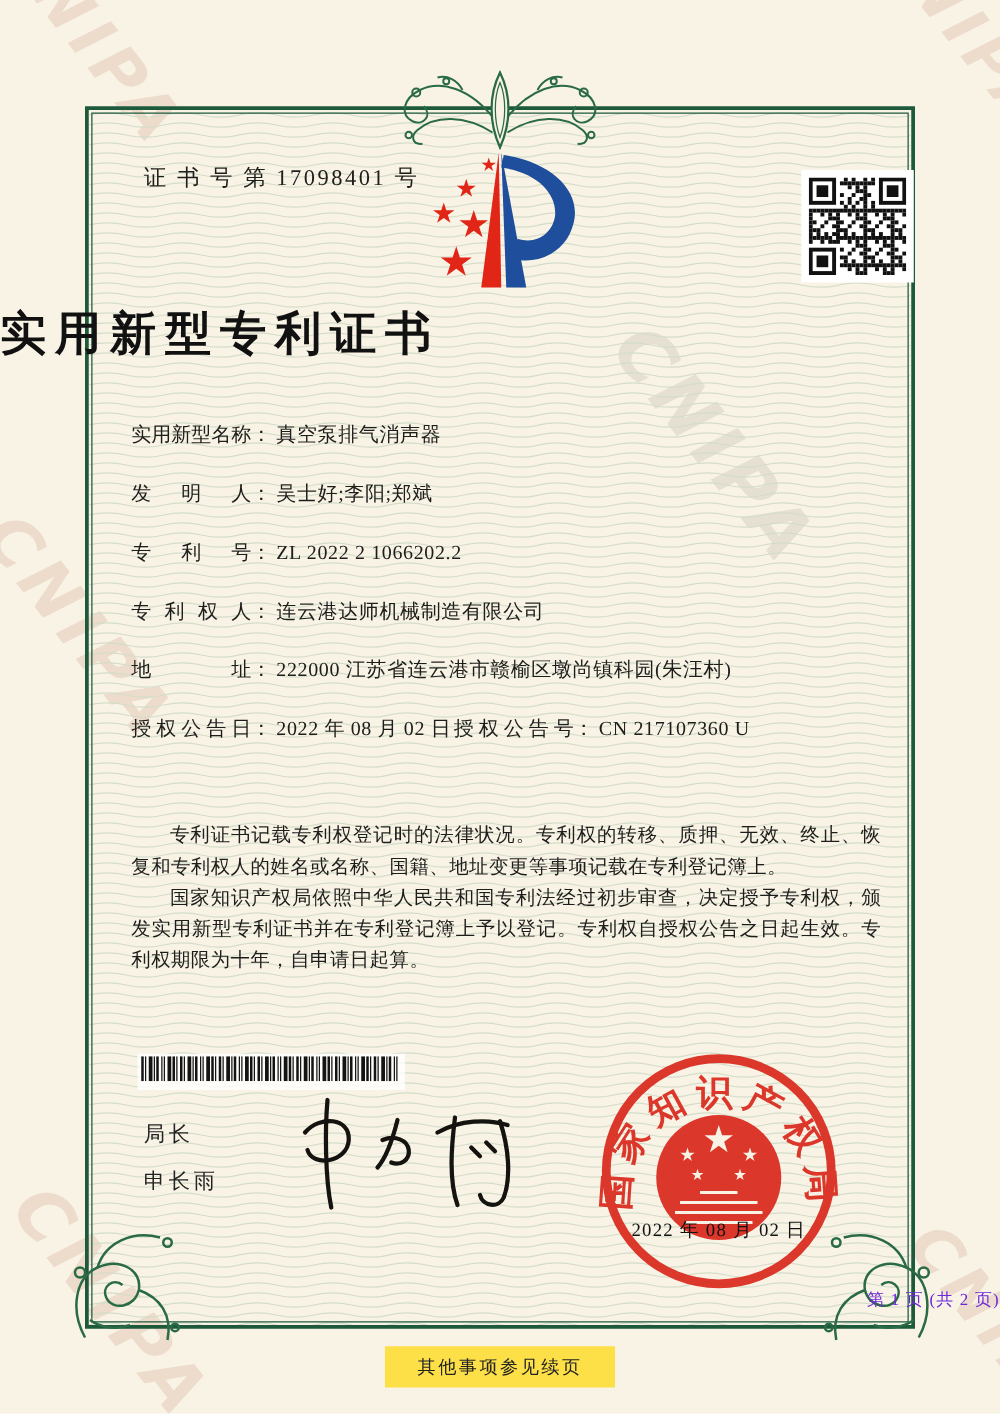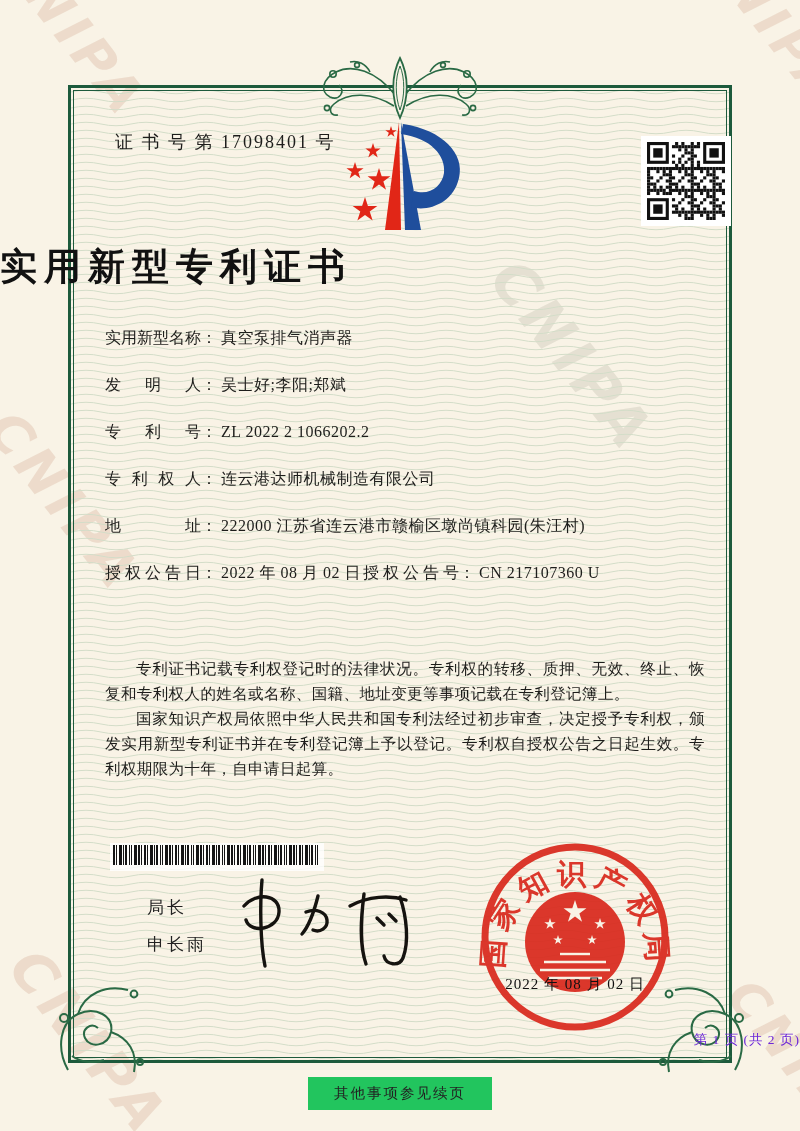--- a/index.html
+++ b/index.html
@@ -22,47 +22,47 @@
 
   .cert-no { position:absolute; left:115px; top:130px; font-size:18px; letter-spacing:2px;text-align:center; }
 
   .logo { position:absolute; left:335px; top:118px; }
   .qr-box { position:absolute; left:641px; top:136px; width:90px; height:90px;
             background:#fff; display:flex; align-items:center; justify-content:center; }
 
   .title { position:absolute; left:0; top:242px; width:100%; 
            font-size:37px; font-weight:bold; letter-spacing:7px; color:#111; }
 
-  .fields { position:absolute; left:105px; top:328px; width:600px; font-size:16px; }
+  .fields { position:absolute; left:105px; top:338px; width:600px; font-size:16px; }
   .frow { position:relative; height:47px; }
   .flabel { display:inline-block; width:6em; text-align:justify; text-align-last:justify; vertical-align:top; }
   .fcolon { display:inline-block; }
   .fvalue { letter-spacing:.5px; }
   .fright { position:absolute; left:258px; top:0; }
 
   .paras { position:absolute; left:105px; top:656px; width:600px; font-size:15.5px;
            line-height:25px; letter-spacing:.4px; text-align:justify; }
   .paras p { text-indent:2em; }
 
   .barcode { position:absolute; left:110px; top:843px; background:rgba(255,255,255,.8); padding:2px; }
 
   .signer { position:absolute; left:115px; top:896px; font-size:17px;
-            font-family:"Liberation Sans","DejaVu Sans",sans-serif; color:#222;margin-left:32px; }
+            font-family:"Liberation Sans","DejaVu Sans",sans-serif; color:#222; }
   .signer div { margin-bottom:14px; letter-spacing:3px; }
   .signature { position:absolute; left:232px; top:870px; }
 
   .seal { position:absolute; left:478px; top:840px; z-index:3; }
   .seal-date { position:absolute; left:478px; top:975px; width:194px; text-align:center;
                font-size:15px; color:#111; letter-spacing:1px; z-index:4; }
 
   .page-ind { position:absolute; left:0; top:1031px; width:100%; text-align:right;
               font-size:13.5px; color:#6d28d9; letter-spacing:1px; }
 
   .cont-note { position:absolute; left:50%; transform:translateX(-50%); top:1077px;
-               background:#22c55e; padding:7px 26px; font-size:14.5px; letter-spacing:2px;
+               background:#fde047; padding:7px 26px; font-size:14.5px; letter-spacing:2px;
                color:#222; z-index:2; }
 
   .ornament { position:absolute; z-index:2; }
   .orn-top { left:300px; top:52px; }
   .orn-bl { left:50px; top:978px; }
   .orn-br { left:648px; top:978px; transform:scaleX(-1); }
 </style>
 </head>
 <body>
 

